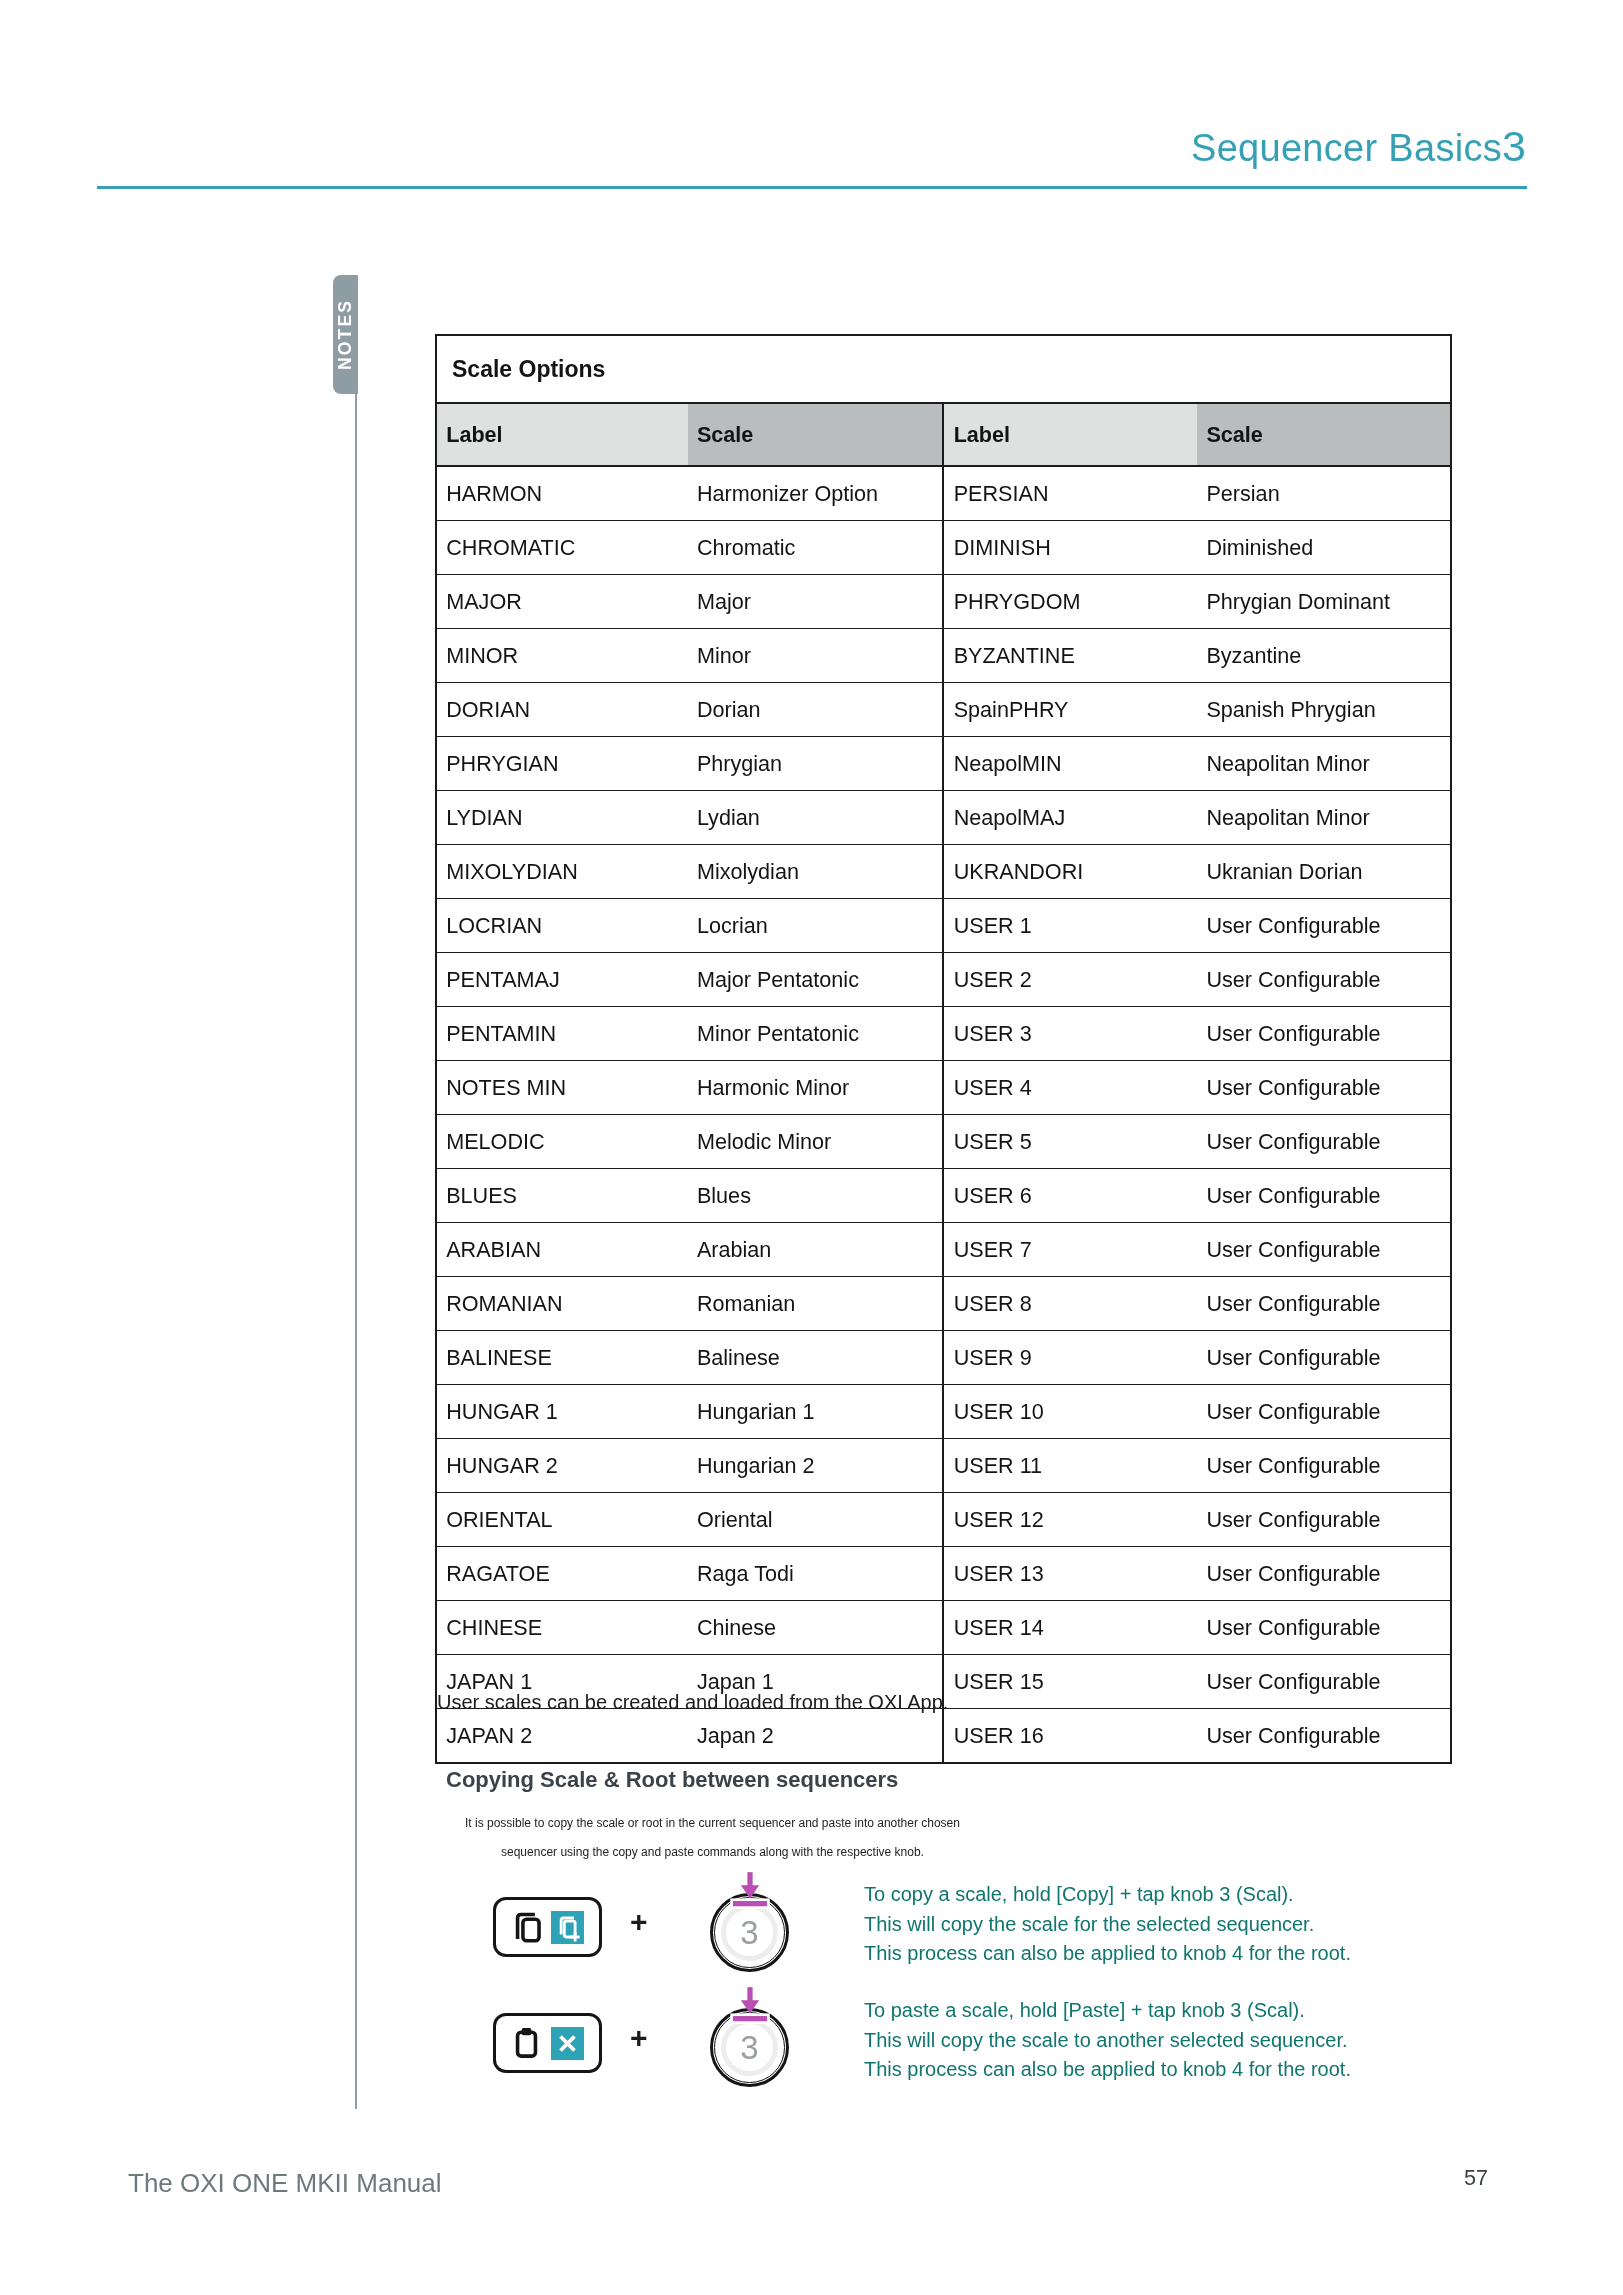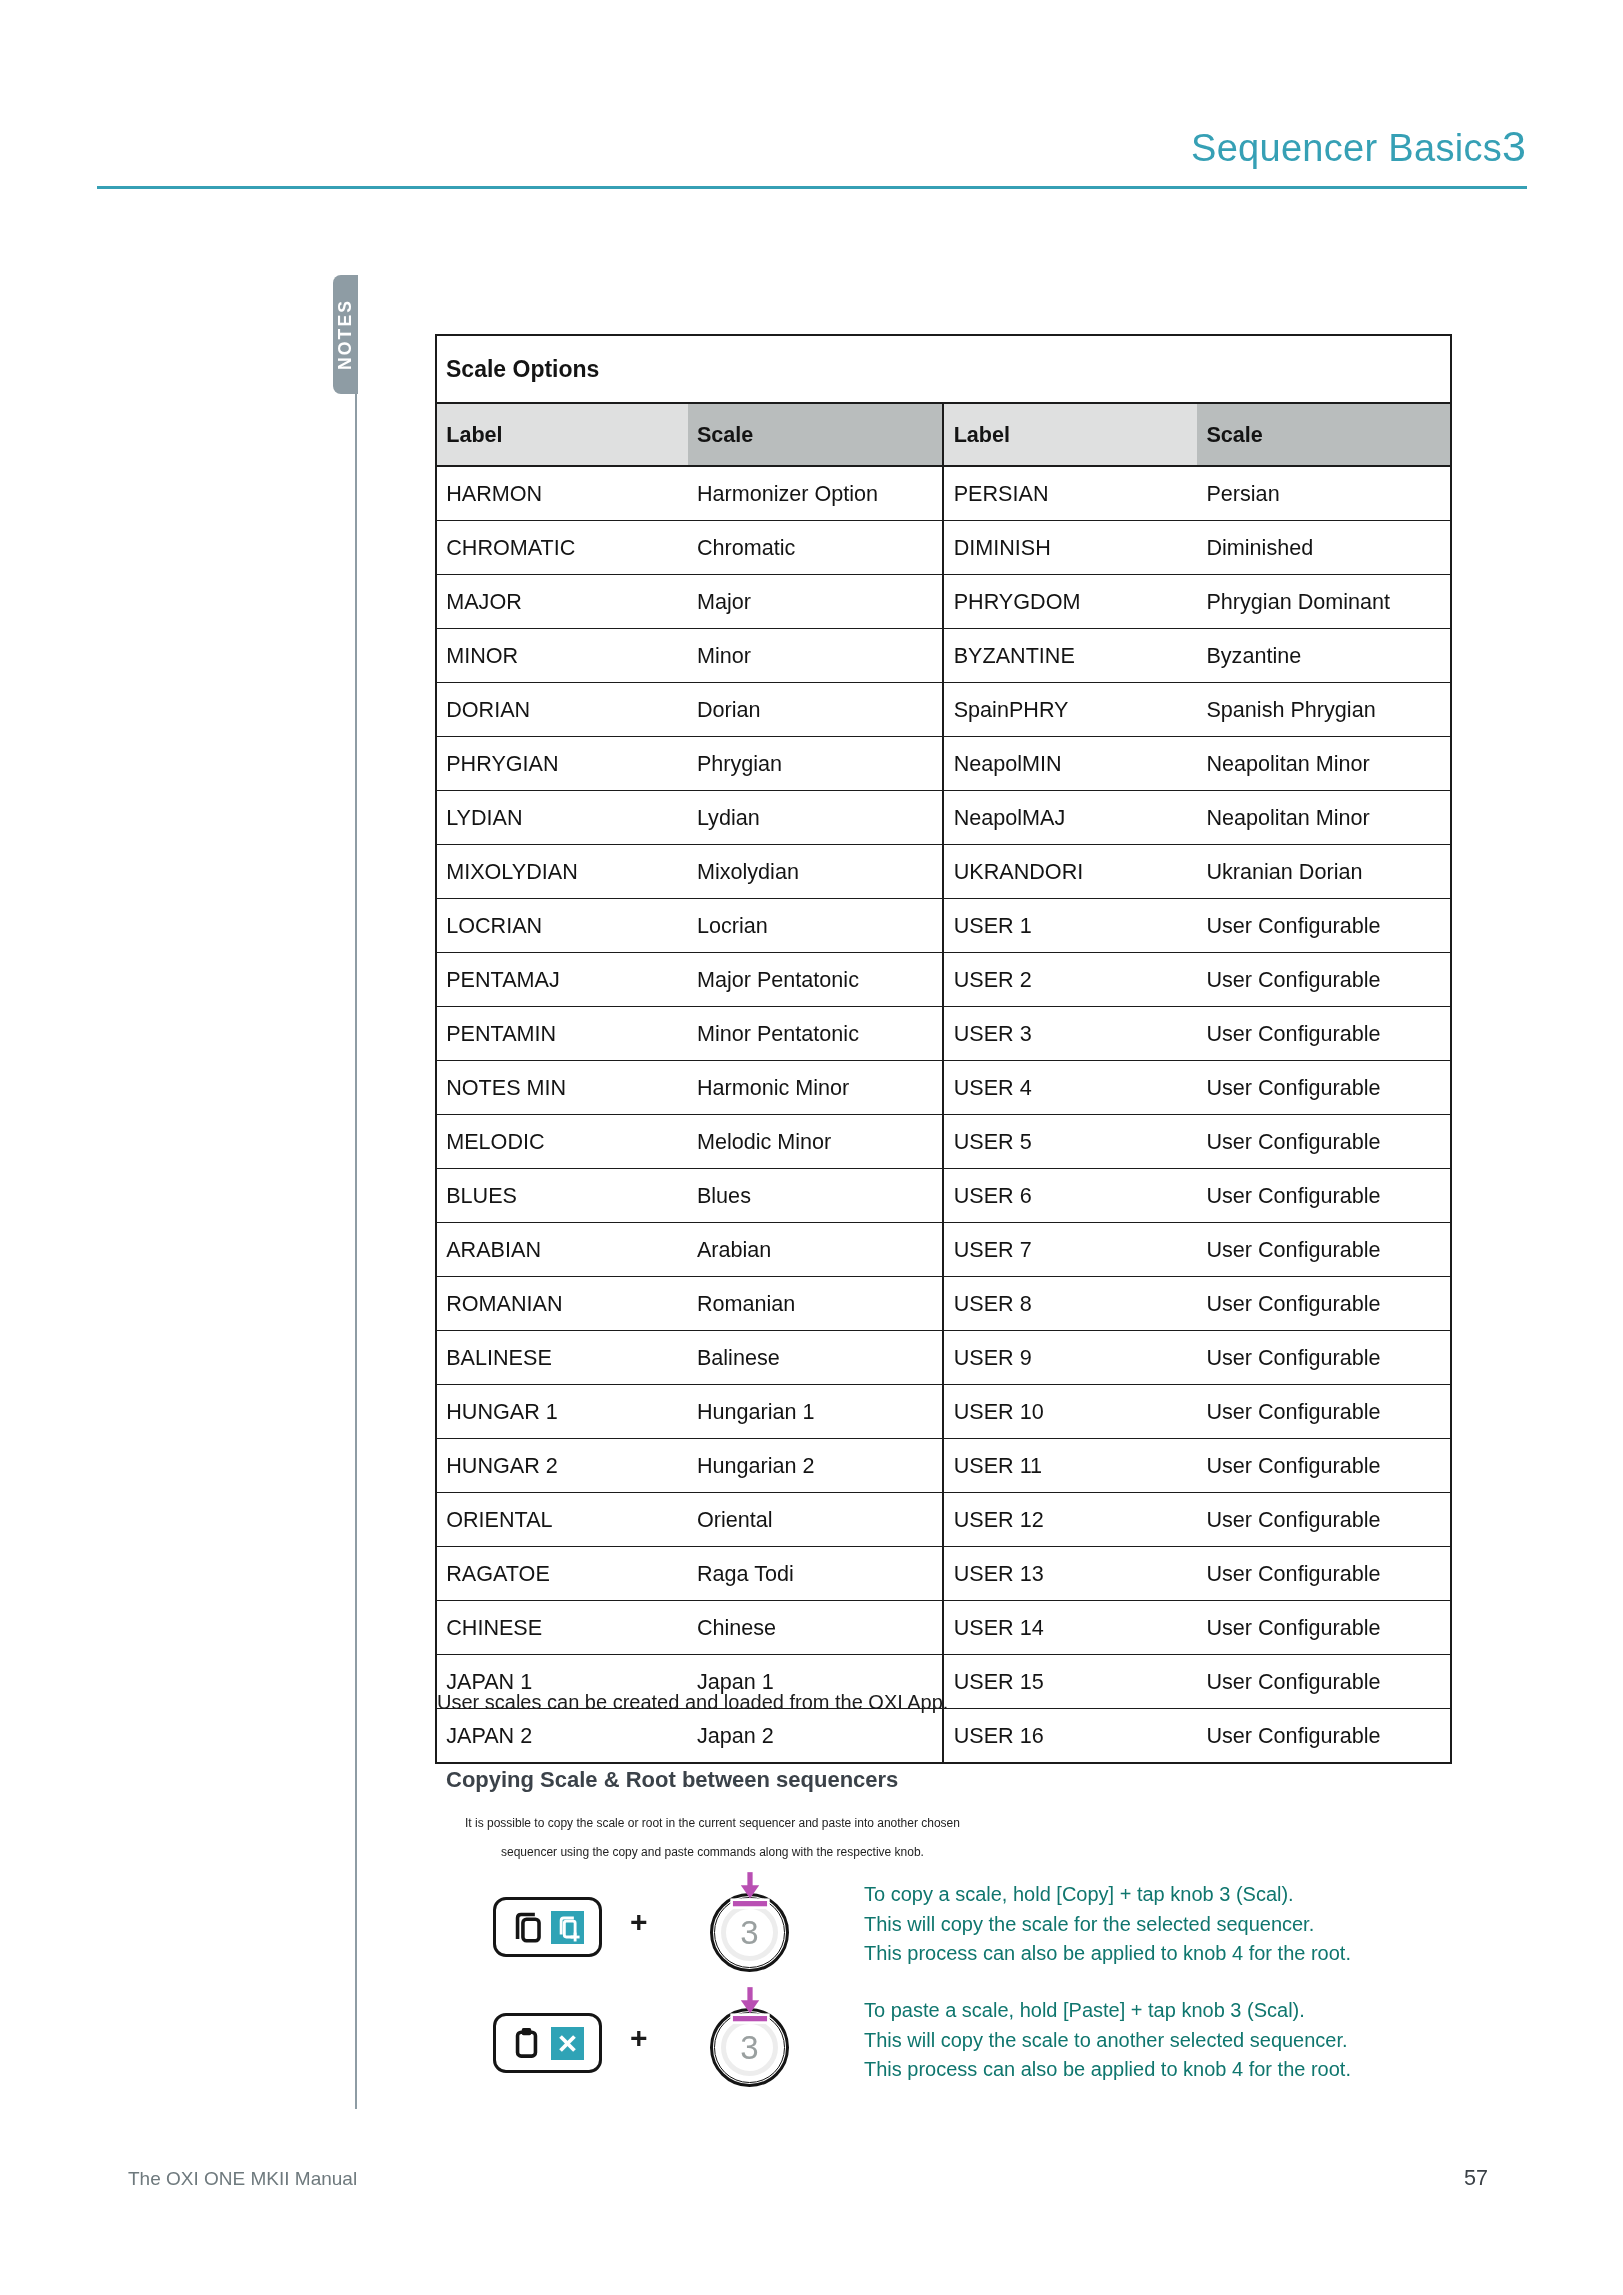--- a/index.html
+++ b/index.html
@@ -47,21 +47,21 @@
   .scale-table {
     position: absolute; left: 435px; top: 334px;
     width: 1017px;
     border-collapse: collapse;
     border: 2.6px solid #1b1b1b;
     font-size: 21.6px; color: #141414;
     table-layout: fixed;
   }
   .scale-table .table-title {
     text-align: left; font-size: 23px; font-weight: bold;
-    height: 64px; padding-left: 9px; vertical-align: middle;
+    height: 64px; padding-left: 15px; vertical-align: middle;
     border-bottom: 2.6px solid #1b1b1b;
   }
   .scale-table th.hdr {
     text-align: left; font-weight: bold;
     height: 59px; padding-left: 9.2px; vertical-align: middle;
     border-bottom: 2px solid #1b1b1b;
   }
   .scale-table th.hdr.light { background: var(--table-header-light, #dfe0e0); }
   .scale-table th.hdr.dark  { background: var(--table-header-dark,  #b9bdbd); }
   .scale-table .mid { border-right: 2px solid #1b1b1b; }
@@ -120,21 +120,21 @@
 
   .step-text {
     position: absolute; left: 864px;
     font-size: 20px; line-height: 29.5px; color: #0f766e;
     white-space: nowrap;
   }
 
   
   .footer-left {
     position: absolute; left: 128px; top: 2168px;
-    font-size: 19px; color: #6e797d;
+    font-size: 26px; color: #6e797d;
   }
   .footer-page {
     position: absolute; left: 1428px; top: 2165px;
     font-size: 21.6px; color: #3a4046; margin-left: 36px;
   }
 </style>
 </head>
 <body>
 
 <div id="page">

